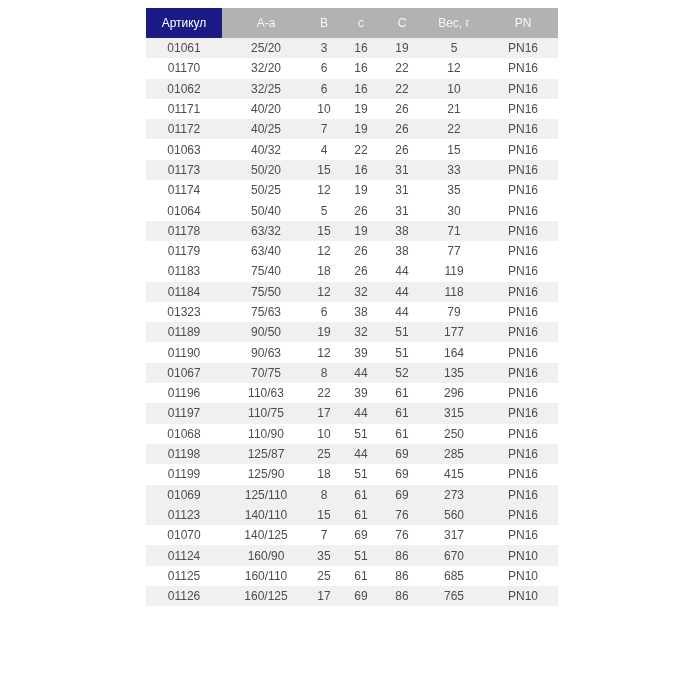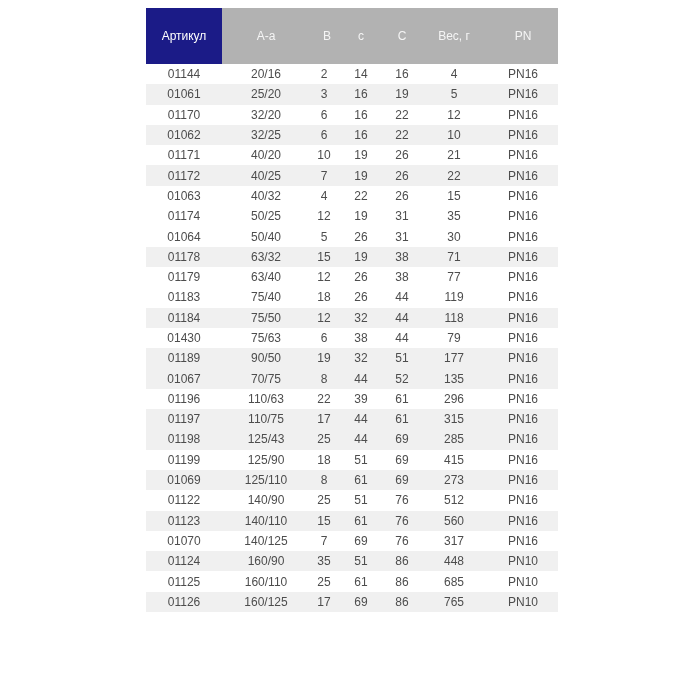--- a/index.html
+++ b/index.html
@@ -23,21 +23,21 @@
     width: 412px;
     font-size: 12px;
   }
   table.spec-table th {
     height: 30px;
     font-weight: normal;
     text-align: center;
     vertical-align: middle;
     color: #f5f5f5;
     background: #b2b2b2;
-    padding: 13px;
+    padding: 0;
     overflow: hidden;
     white-space: nowrap;
   }
   table.spec-table th.accent {
     background: #1b1b87;
     color: #ffffff;
   }
   table.spec-table td {
     height: 20.3px;
     text-align: center;
@@ -70,29 +70,20 @@
         <th class="accent">Артикул</th>
         <th>А-а</th>
         <th>В</th>
         <th>с</th>
         <th>С</th>
         <th>Вес, г</th>
         <th>PN</th>
       </tr>
     </thead>
     <tbody>
-        <tr>
-          <td>01144</td>
-          <td>20/16</td>
-          <td>2</td>
-          <td>14</td>
-          <td>16</td>
-          <td>4</td>
-          <td>PN16</td>
-        </tr>
         <tr class="alt">
           <td>01061</td>
           <td>25/20</td>
           <td>3</td>
           <td>16</td>
           <td>19</td>
           <td>5</td>
           <td>PN16</td>
         </tr>
         <tr>
@@ -133,20 +124,29 @@
         </tr>
         <tr>
           <td>01063</td>
           <td>40/32</td>
           <td>4</td>
           <td>22</td>
           <td>26</td>
           <td>15</td>
           <td>PN16</td>
         </tr>
+        <tr class="alt">
+          <td>01173</td>
+          <td>50/20</td>
+          <td>15</td>
+          <td>16</td>
+          <td>31</td>
+          <td>33</td>
+          <td>PN16</td>
+        </tr>
         <tr>
           <td>01174</td>
           <td>50/25</td>
           <td>12</td>
           <td>19</td>
           <td>31</td>
           <td>35</td>
           <td>PN16</td>
         </tr>
         <tr>
@@ -188,37 +188,46 @@
         <tr class="alt">
           <td>01184</td>
           <td>75/50</td>
           <td>12</td>
           <td>32</td>
           <td>44</td>
           <td>118</td>
           <td>PN16</td>
         </tr>
         <tr>
-          <td>01430</td>
+          <td>01323</td>
           <td>75/63</td>
           <td>6</td>
           <td>38</td>
           <td>44</td>
           <td>79</td>
           <td>PN16</td>
         </tr>
         <tr class="alt">
           <td>01189</td>
           <td>90/50</td>
           <td>19</td>
           <td>32</td>
           <td>51</td>
           <td>177</td>
           <td>PN16</td>
         </tr>
+        <tr>
+          <td>01190</td>
+          <td>90/63</td>
+          <td>12</td>
+          <td>39</td>
+          <td>51</td>
+          <td>164</td>
+          <td>PN16</td>
+        </tr>
         <tr class="alt">
           <td>01067</td>
           <td>70/75</td>
           <td>8</td>
           <td>44</td>
           <td>52</td>
           <td>135</td>
           <td>PN16</td>
         </tr>
         <tr>
@@ -232,23 +241,32 @@
         </tr>
         <tr class="alt">
           <td>01197</td>
           <td>110/75</td>
           <td>17</td>
           <td>44</td>
           <td>61</td>
           <td>315</td>
           <td>PN16</td>
         </tr>
+        <tr>
+          <td>01068</td>
+          <td>110/90</td>
+          <td>10</td>
+          <td>51</td>
+          <td>61</td>
+          <td>250</td>
+          <td>PN16</td>
+        </tr>
         <tr class="alt">
           <td>01198</td>
-          <td>125/43</td>
+          <td>125/87</td>
           <td>25</td>
           <td>44</td>
           <td>69</td>
           <td>285</td>
           <td>PN16</td>
         </tr>
         <tr>
           <td>01199</td>
           <td>125/90</td>
           <td>18</td>
@@ -259,29 +277,20 @@
         </tr>
         <tr class="alt">
           <td>01069</td>
           <td>125/110</td>
           <td>8</td>
           <td>61</td>
           <td>69</td>
           <td>273</td>
           <td>PN16</td>
         </tr>
-        <tr>
-          <td>01122</td>
-          <td>140/90</td>
-          <td>25</td>
-          <td>51</td>
-          <td>76</td>
-          <td>512</td>
-          <td>PN16</td>
-        </tr>
         <tr class="alt">
           <td>01123</td>
           <td>140/110</td>
           <td>15</td>
           <td>61</td>
           <td>76</td>
           <td>560</td>
           <td>PN16</td>
         </tr>
         <tr>
@@ -292,21 +301,21 @@
           <td>76</td>
           <td>317</td>
           <td>PN16</td>
         </tr>
         <tr class="alt">
           <td>01124</td>
           <td>160/90</td>
           <td>35</td>
           <td>51</td>
           <td>86</td>
-          <td>448</td>
+          <td>670</td>
           <td>PN10</td>
         </tr>
         <tr>
           <td>01125</td>
           <td>160/110</td>
           <td>25</td>
           <td>61</td>
           <td>86</td>
           <td>685</td>
           <td>PN10</td>

